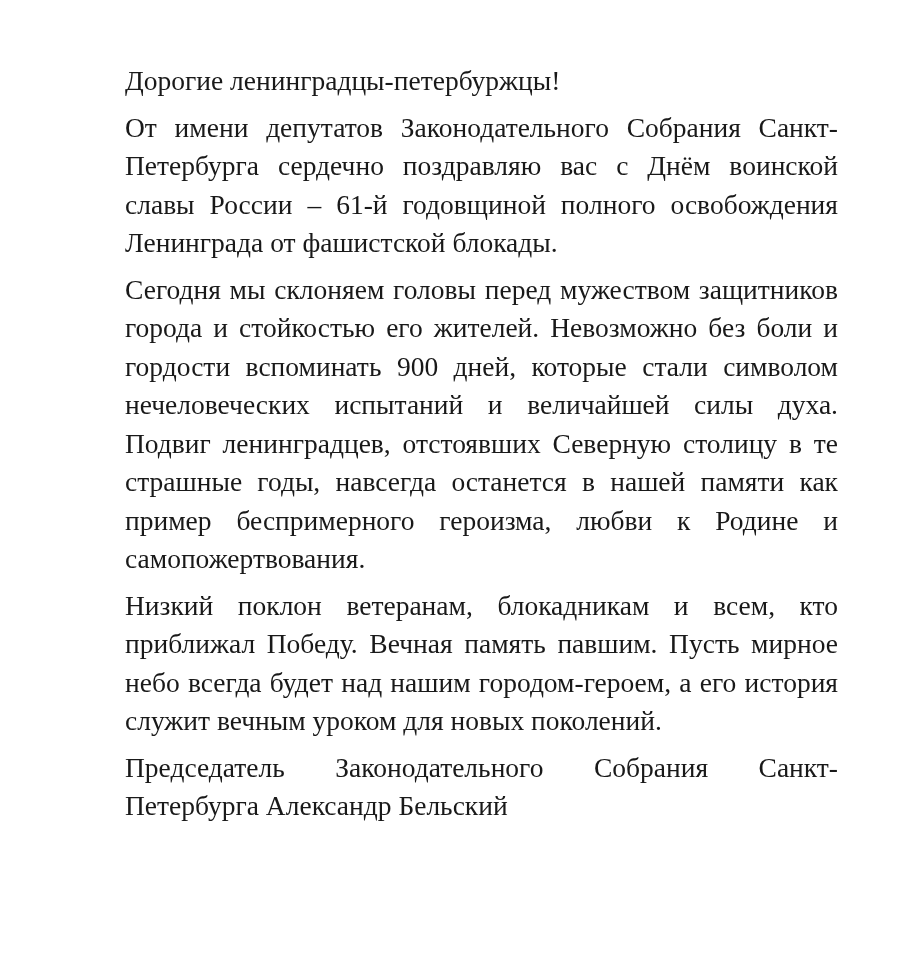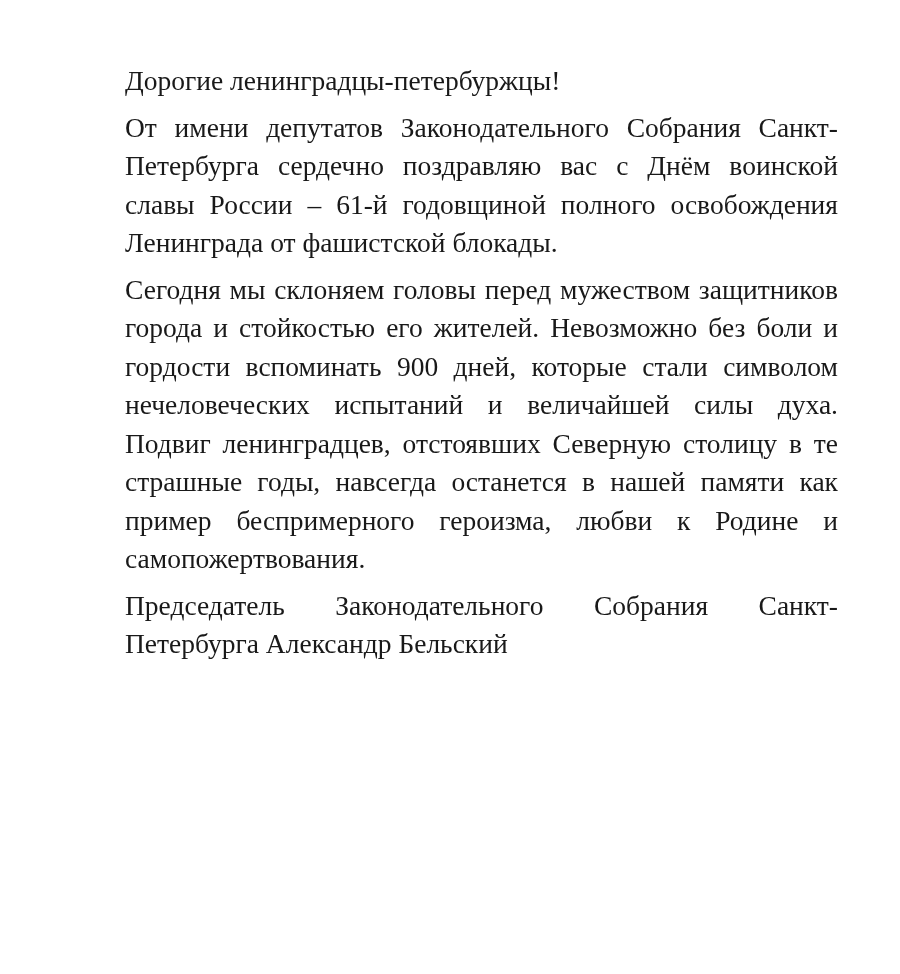--- a/index.html
+++ b/index.html
@@ -60,17 +60,18 @@
 
 <div id="document-page">
   <article id="document-body">
 
     <p class="para greeting">Дорогие ленинградцы-петербуржцы!</p>
 
     <p class="para">От имени депутатов Законодательного Собрания Санкт-Петербурга сердечно поздравляю вас с Днём воинской славы России – 61-й годовщиной полного освобождения Ленинграда от фашистской блокады.</p>
 
     <p class="para">Сегодня мы склоняем головы перед мужеством защитников города и стойкостью его жителей. Невозможно без боли и гордости вспоминать 900 дней, которые стали символом нечеловеческих испытаний и величайшей силы духа. Подвиг ленинградцев, отстоявших Северную столицу в те страшные годы, навсегда останется в нашей памяти как пример беспримерного героизма, любви к Родине и самопожертвования.</p>
 
+    <p class="para">Низкий поклон ветеранам, блокадникам и всем, кто приближал Победу. Вечная память павшим. Пусть мирное небо всегда будет над нашим городом-героем, а его история служит вечным уроком для новых поколений.</p>
 
     <p class="para closing">Председатель Законодательного Собрания Санкт-Петербурга Александр Бельский</p>
 
   </article>
 </div>
 
 </body></html>

